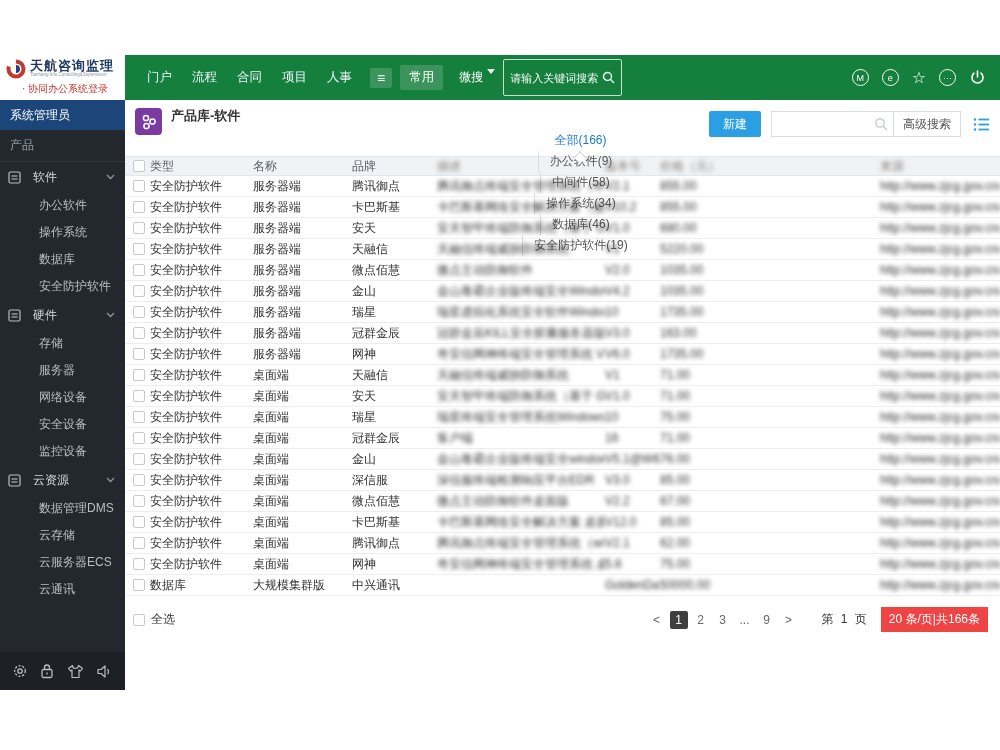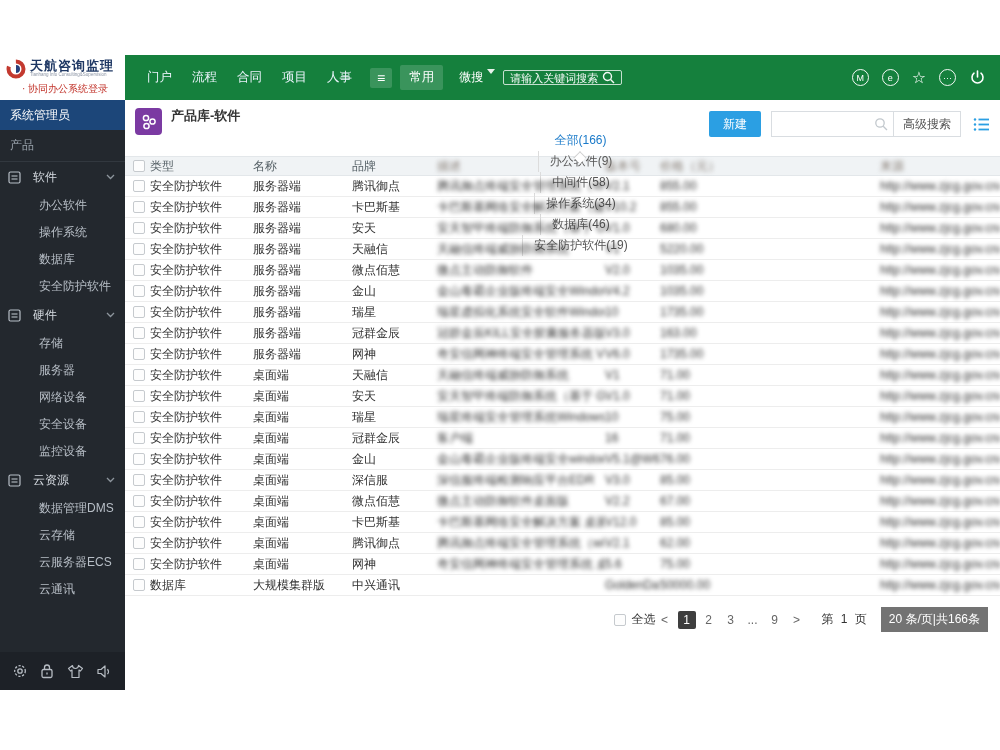--- a/index.html
+++ b/index.html
@@ -20,21 +20,21 @@
   .nav-item { color:#eaf3fb; font-size:12.5px; padding:5px 10px; cursor:pointer; }
   .nav-menu-btn { color:#fff; font-size:14px; background:rgba(255,255,255,.16); border-radius:2px;
                   padding:2px 7px; margin-left:8px; cursor:pointer; }
   .nav-common { color:#fff; font-size:12.5px; background:rgba(255,255,255,.16); border-radius:2px;
                 padding:4px 9px; margin-left:8px; cursor:pointer; }
   .wesearch { display:flex; margin-left:16px; color:#fff; }
   .wesearch-label { font-size:12px; }
   .caret-down { width:0;height:0;border-left:4px solid transparent;border-right:4px solid transparent;
                 border-top:5px solid rgba(255,255,255,.9); margin-left:4px; }
   .top-search { display:flex; align-items:center; border:1px solid rgba(255,255,255,.75); border-radius:2px;
-                height:15px; margin-left:8px; padding:0 6px; }
+                height:37px; margin-left:8px; padding:0 6px; }
   .top-search input { background:transparent; border:none; outline:none; color:#fff; width:92px; font-size:11px; }
   .top-search input::placeholder { color:rgba(255,255,255,.95); }
   .top-icons { margin-left:auto; display:flex; align-items:center; gap:13px; padding-right:14px; }
   .circle-icon { width:17px; height:17px; border:1.3px solid rgba(255,255,255,.95); border-radius:50%;
                  color:#fff; font-size:9px; display:flex; align-items:center; justify-content:center; cursor:pointer; }
   .star-icon { color:#fff; font-size:16px; line-height:1; cursor:pointer; }
 
   
   .sidebar { position:absolute; left:0; top:100px; width:125px; height:590px; background:#23282e; }
   .sb-role { height:30px; background:#1c4679; color:#fff; font-size:12px; display:flex; align-items:center; padding-left:10px; }
@@ -73,28 +73,28 @@
   .grid-row { display:grid; grid-template-columns:17px 103px 99px 85px 168px 55px 220px 1fr; align-items:center; padding-left:8px; }
   .thead { height:20px; background:#f0f3f5; border-top:1px solid #e3e7ea; border-bottom:1px solid #e3e7ea; color:#556066; }
   .thead .cell { font-size:12px; }
   .trow { height:21px; border-bottom:1px solid #ededed; background:#fff; }
   .trow .cell { font-size:12px; color:#333; white-space:nowrap; overflow:hidden; }
   .cb { width:12px; height:12px; border:1px solid #c6cace; border-radius:2px; background:#fdfdfd; cursor:pointer; }
   .blur { filter:blur(2px); color:#857b72; }
   .blur-url { filter:blur(2px); color:#96897d; }
 
   
-  .table-footer { display:flex; align-items:center; justify-content:flex-end; padding:11px 12px 0 8px; }
+  .table-footer { display:flex; align-items:center; justify-content:space-between; padding:11px 12px 0 8px; }
   .select-all { display:flex; align-items:center; gap:6px; color:#333; }
   .pagination { display:flex; align-items:center; gap:4px; }
   .pg-item { min-width:18px; height:18px; display:flex; align-items:center; justify-content:center;
              color:#666; font-size:12px; padding:0 3px; cursor:pointer; border-radius:2px; }
   .pg-item.active { background:#3e3e3e; color:#fff; }
-  .pg-jump { color:#333; font-size:12px; margin-left:12px; letter-spacing:2px; }
-  .pg-size { background:#737373; color:#fff; font-size:12px; padding:4px 8px; margin-left:8px; cursor:pointer; }
+  .pg-jump { color:#333; font-size:12px; margin-left:20px; letter-spacing:2px; }
+  .pg-size { background:#ef4444; color:#fff; font-size:12px; padding:4px 8px; margin-left:8px; cursor:pointer; }
 </style>
 </head>
 <body>
 
 <div class="app-header">
   <div class="logo-box">
     <div class="logo-line">
       <svg width="20" height="20" viewBox="0 0 20 20">
         <circle cx="10" cy="10" r="7.5" fill="none" stroke="#c3392f" stroke-width="4" stroke-dasharray="26 9"></circle>
         <path d="M10 6 a4 4 0 0 1 0 8 z" fill="#27407c"></path>

